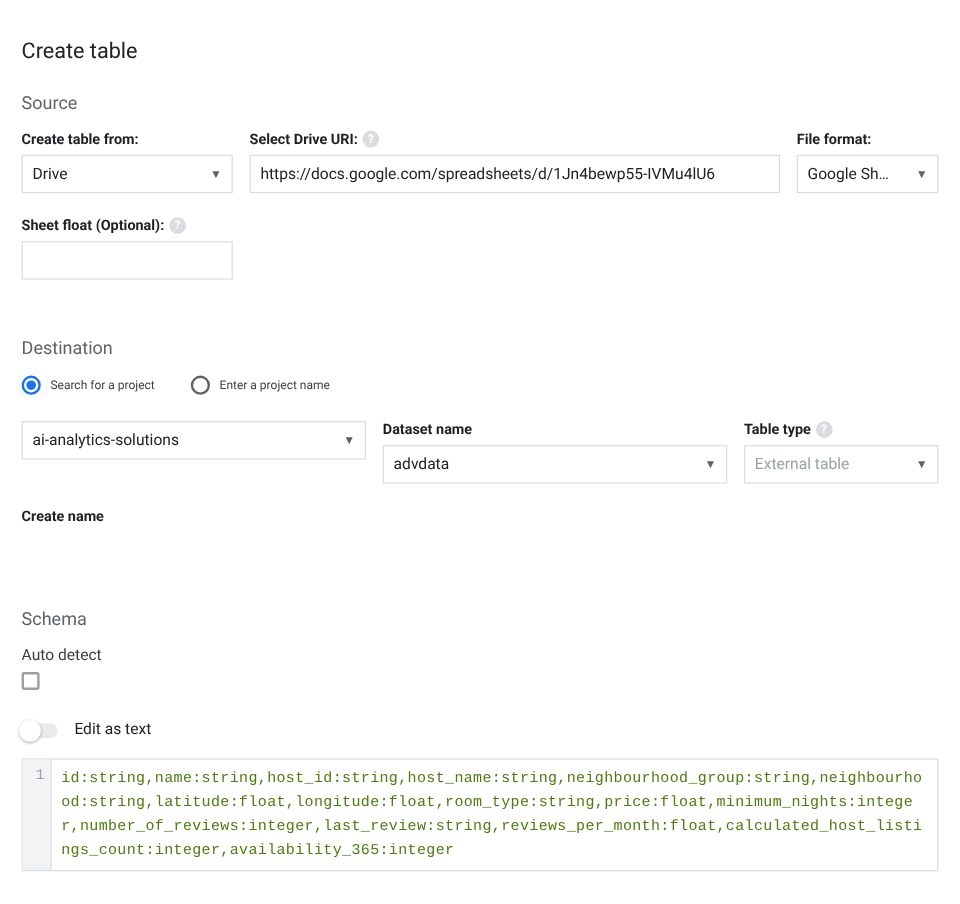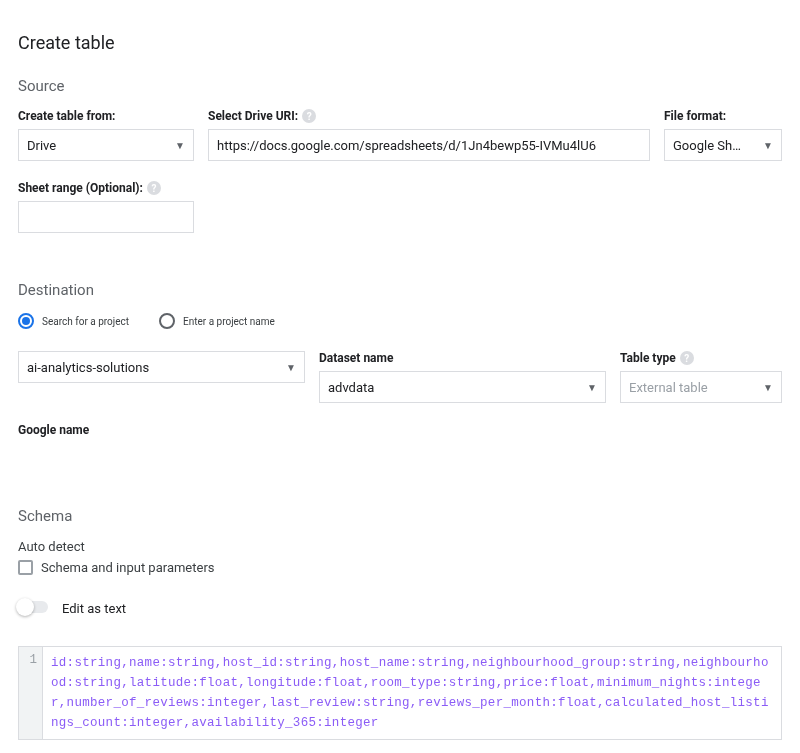--- a/index.html
+++ b/index.html
@@ -131,23 +131,24 @@
       color: #3c4043;
     }
     .checkbox {
       width: 15px;
       height: 15px;
       border: 2px solid #9aa0a6;
       border-radius: 2px;
     }
     .toggle-row {
       display: flex;
+      align-items: center;
       gap: 14px;
       margin-top: 26px;
-      margin-bottom: 30px;
+      margin-bottom: 16px;
     }
     .toggle-track {
       width: 30px;
       height: 12px;
       background: #e8eaed;
       border-radius: 6px;
       position: relative;
     }
     .toggle-knob {
       width: 18px;
@@ -172,21 +173,21 @@
       text-align: right;
       padding: 6px 5px 6px 0;
       border-right: 1px solid #dadce0;
       flex-shrink: 0;
     }
     .schema-text {
       padding: 6px 8px;
       word-break: break-all;
       line-height: 1.6;
       letter-spacing: 0.3px;
-      color: #8b5cf6;
+      color: #4d7c0f;
       flex: 1;
     }
     .disabled-text {
       color: #9aa0a6;
     }
     .ellipsis {
       white-space: nowrap;
       overflow: hidden;
       text-overflow: ellipsis;
     }
@@ -222,21 +223,21 @@
     <div class="select-box">
       <span class="ellipsis" style="max-width:82px;">Google Sh…</span>
       <span class="caret">▼</span>
     </div>
   </div>
 </div>
 
 <div class="row">
   <div class="field-group" style="width:176px;">
     <div class="field-label">
-      <span>Sheet range (Optional):</span>
+      <span>Sheet float (Optional):</span>
       <span class="help-icon">?</span>
     </div>
     <div class="input-box">
       <input type="text" value="" style="">
     </div>
   </div>
 </div>
 
 <div class="section-spacer"></div>
 
@@ -276,32 +277,31 @@
     </div>
     <div class="select-box">
       <span class="disabled-text">External table</span>
       <span class="caret">▼</span>
     </div>
   </div>
 </div>
 
 <div class="row">
   <div class="field-group" style="width:580px;">
-    <div class="field-label">Google name</div>
+    <div class="field-label">Create name</div>
   </div>
 </div>
 
 <div class="section-spacer-lg"></div>
 
 <div class="section-title">Schema</div>
 
 <div class="autodetect-label">Auto detect</div>
 <div class="checkbox-row">
   <span class="checkbox"></span>
-  <span>Schema and input parameters</span>
 </div>
 
 <div class="toggle-row">
   <div class="toggle-track">
     <div class="toggle-knob"></div>
   </div>
   <span>Edit as text</span>
 </div>
 
 <div class="schema-editor">

